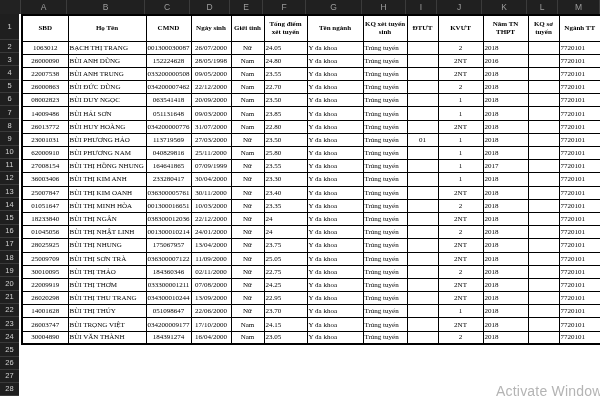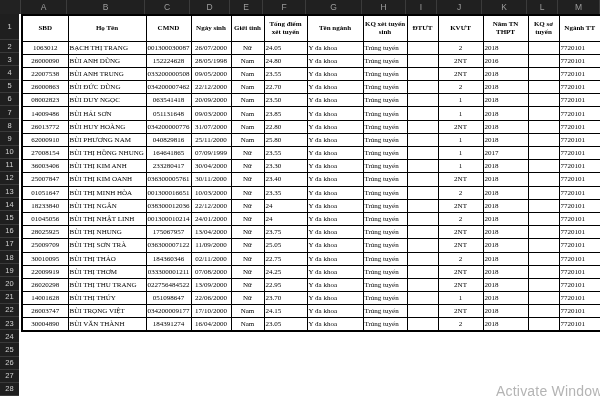--- a/index.html
+++ b/index.html
@@ -217,20 +217,35 @@
           <td class="a-left">22.80</td>
           <td class="a-left">Y đa khoa</td>
           <td class="a-left">Trúng tuyển</td>
           <td class="a-center"></td>
           <td class="a-center">2NT</td>
           <td class="a-left">2018</td>
           <td class="a-left"></td>
           <td class="a-left">7720101</td>
         </tr>
         <tr>
+          <td class="a-center">23001031</td>
+          <td class="a-left">BÙI PHƯƠNG HẢO</td>
+          <td class="a-center">113719569</td>
+          <td class="a-center">27/03/2000</td>
+          <td class="a-center">Nữ</td>
+          <td class="a-left">23.50</td>
+          <td class="a-left">Y đa khoa</td>
+          <td class="a-left">Trúng tuyển</td>
+          <td class="a-center">01</td>
+          <td class="a-center">1</td>
+          <td class="a-left">2018</td>
+          <td class="a-left"></td>
+          <td class="a-left">7720101</td>
+        </tr>
+        <tr>
           <td class="a-center">62000910</td>
           <td class="a-left">BÙI PHƯƠNG NAM</td>
           <td class="a-center">040829816</td>
           <td class="a-center">25/11/2000</td>
           <td class="a-center">Nam</td>
           <td class="a-left">25.80</td>
           <td class="a-left">Y đa khoa</td>
           <td class="a-left">Trúng tuyển</td>
           <td class="a-center"></td>
           <td class="a-center">1</td>
@@ -384,21 +399,21 @@
           <td class="a-left">Trúng tuyển</td>
           <td class="a-center"></td>
           <td class="a-center">2NT</td>
           <td class="a-left">2018</td>
           <td class="a-left"></td>
           <td class="a-left">7720101</td>
         </tr>
         <tr>
           <td class="a-center">26020298</td>
           <td class="a-left">BÙI THỊ THU TRANG</td>
-          <td class="a-center">022756484522</td>
+          <td class="a-center">034300010244</td>
           <td class="a-center">13/09/2000</td>
           <td class="a-center">Nữ</td>
           <td class="a-left">22.95</td>
           <td class="a-left">Y đa khoa</td>
           <td class="a-left">Trúng tuyển</td>
           <td class="a-center"></td>
           <td class="a-center">2NT</td>
           <td class="a-left">2018</td>
           <td class="a-left"></td>
           <td class="a-left">7720101</td>

